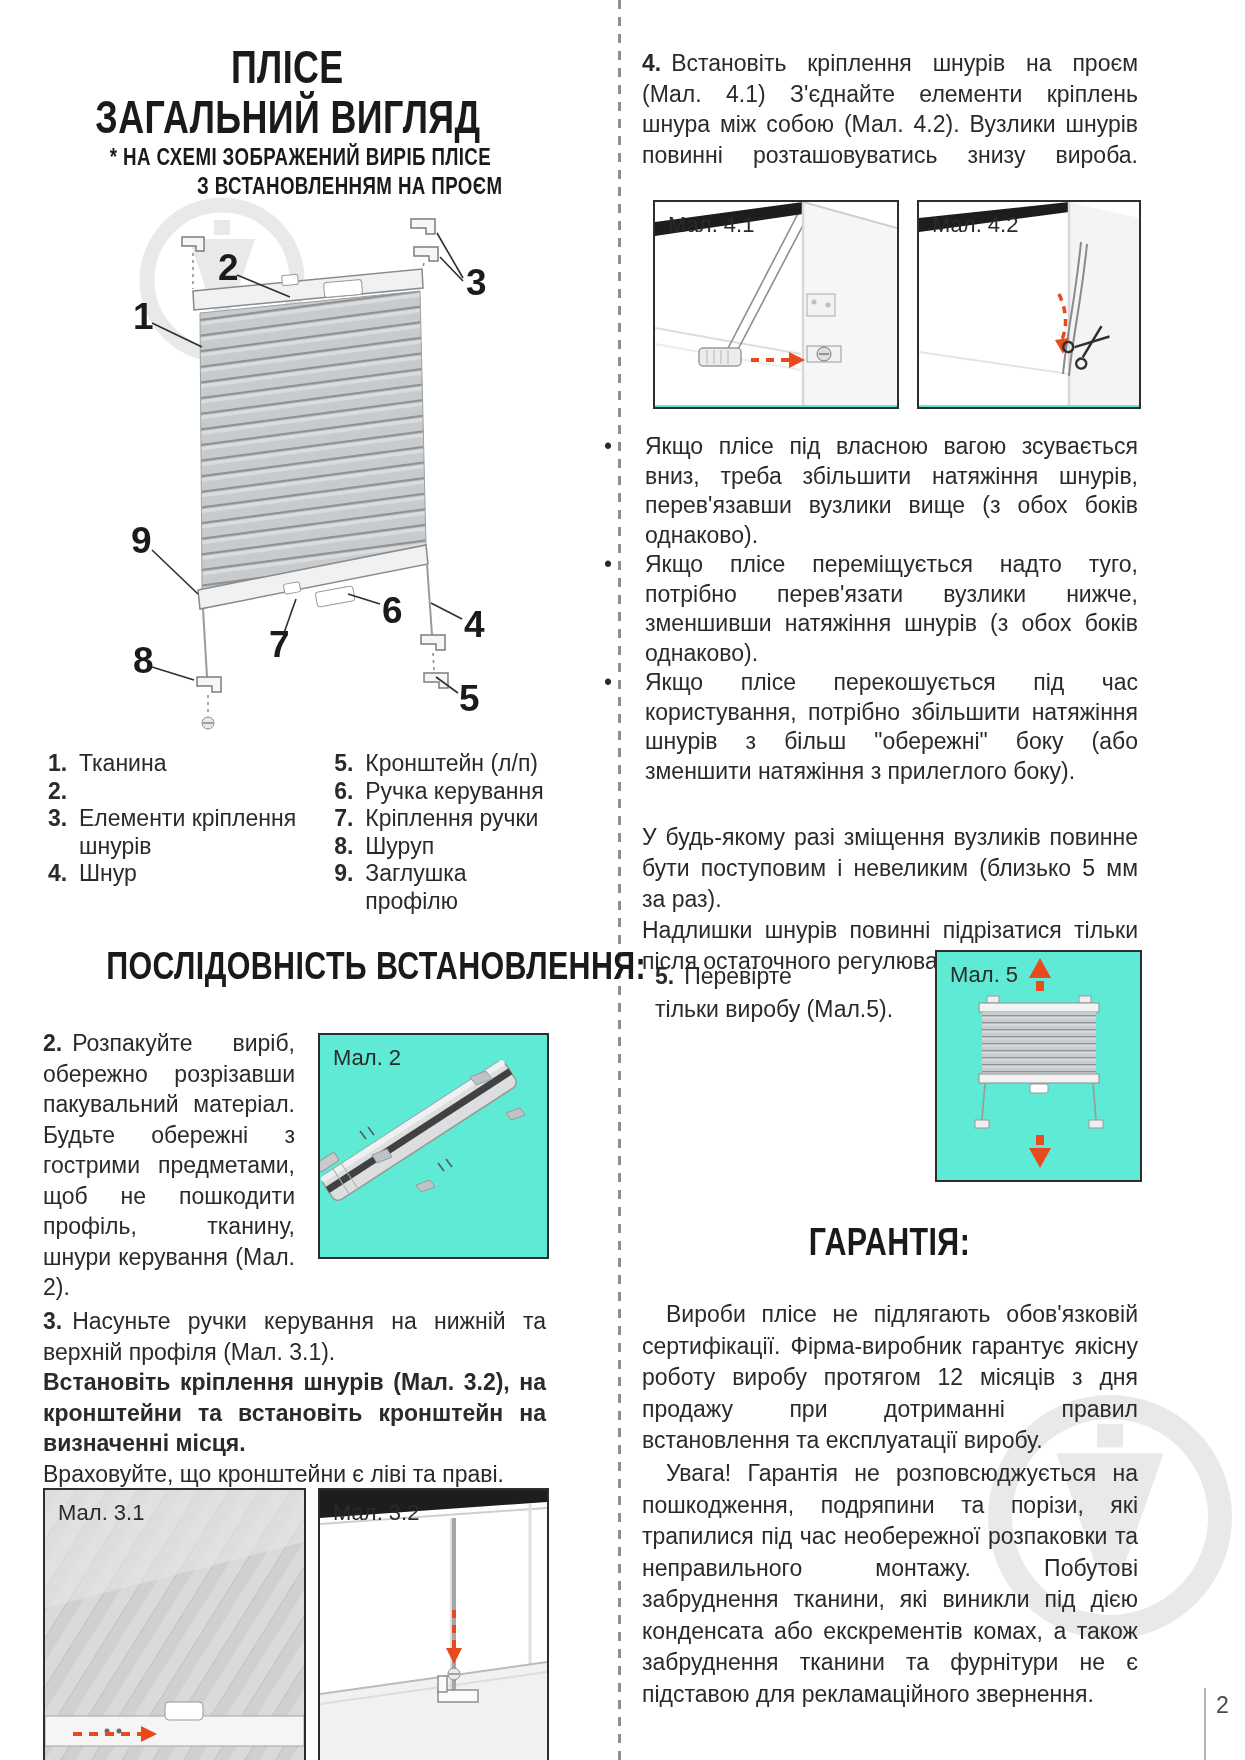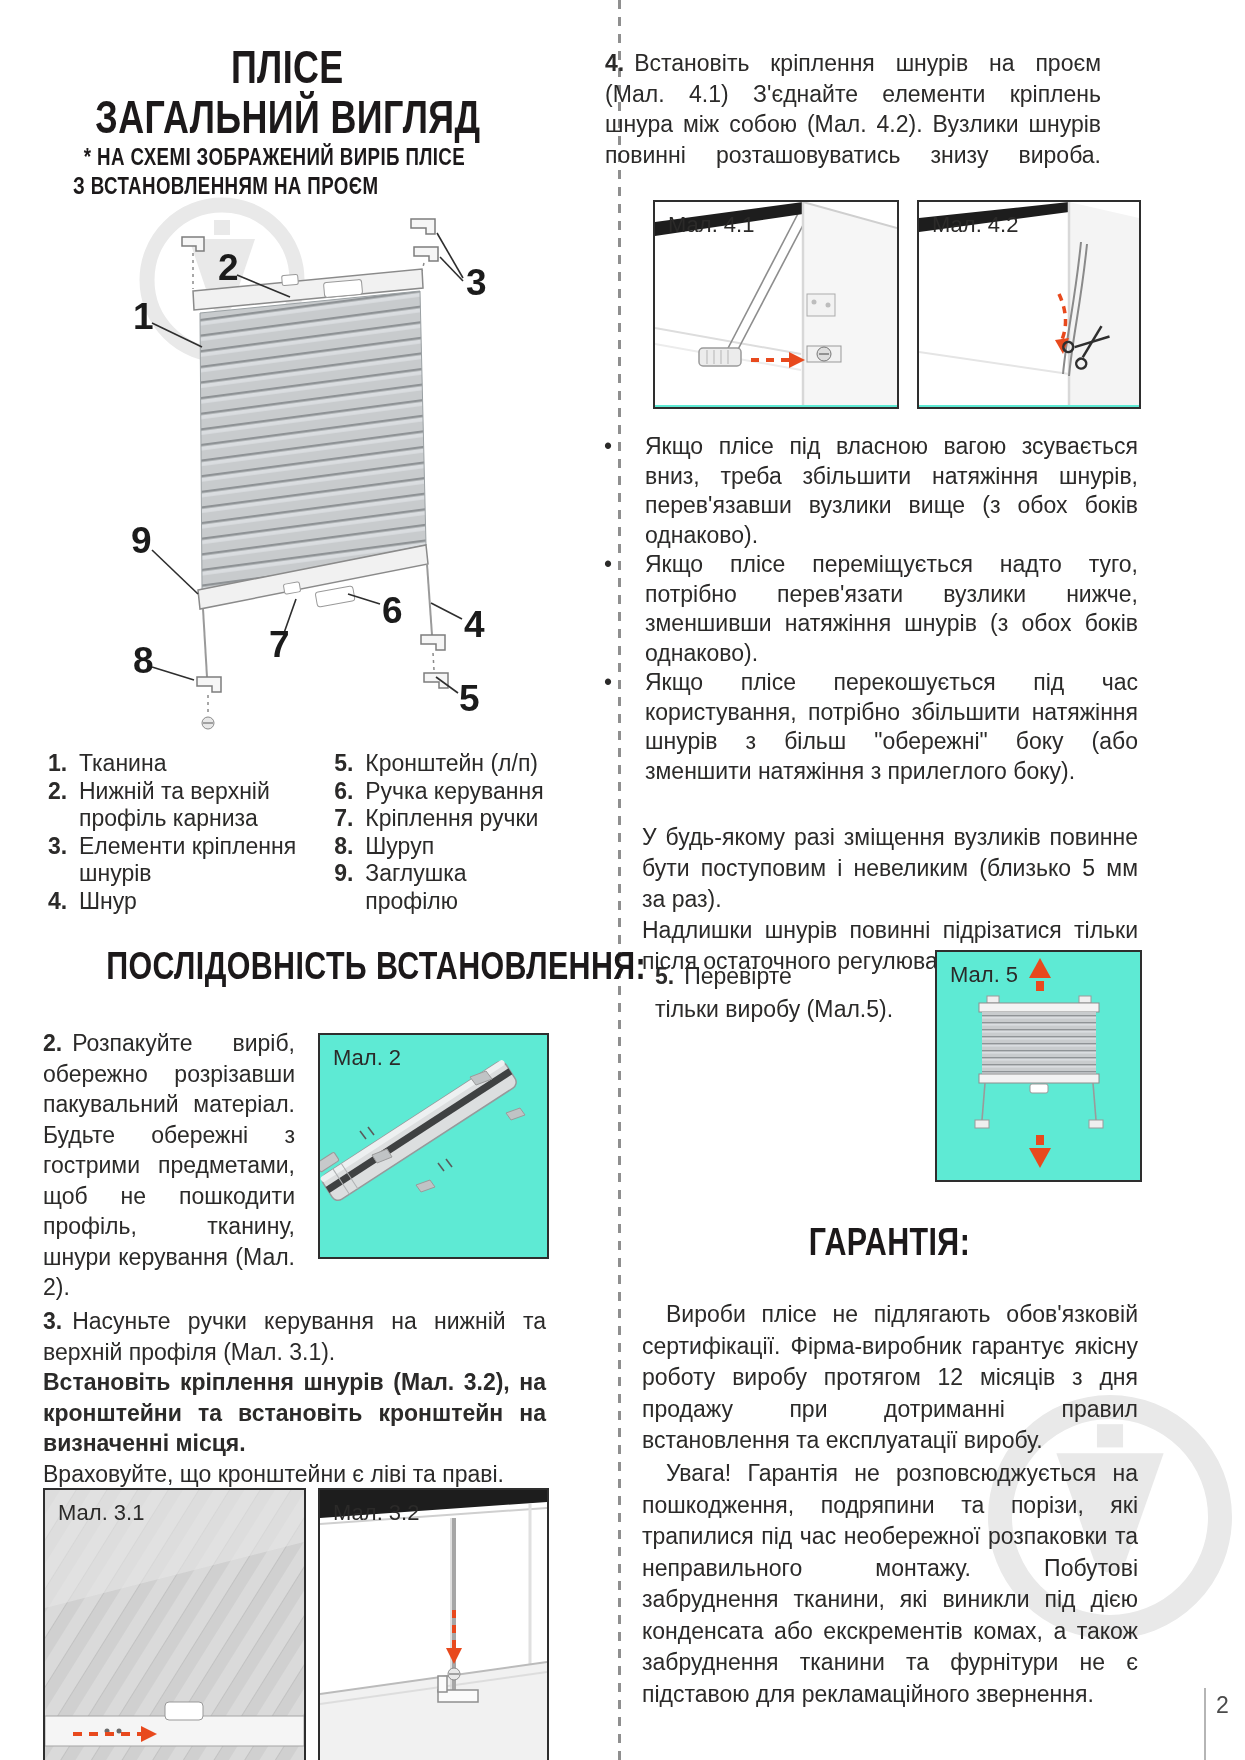--- a/index.html
+++ b/index.html
@@ -6,21 +6,21 @@
   .page{position:relative;width:1245px;height:1760px;background:#ffffff;overflow:hidden;
         font-family:"Liberation Sans",sans-serif;color:#2b2a29;margin:0 auto;}
   .abs{position:absolute;}
   .t{font-size:23px;line-height:30.5px;color:#2b2a29;}
   .just{text-align:justify;}
   .jlast{text-align:justify;text-align-last:justify;}
   .bnum{font-weight:bold;margin-right:10px;}
   .cond{display:inline-block;transform:scaleX(.78);transform-origin:center;
         white-space:nowrap;font-weight:800;color:#1c191a;letter-spacing:.5px;}
   .h1{font-size:46px;line-height:50px;text-align:center;}
-  .h2{font-size:24px;line-height:29px;text-align:left;}
+  .h2{font-size:24px;line-height:29px;text-align:right;}
   .h3{font-size:39px;line-height:44px;text-align:center;}
   .fig{position:absolute;border:2px solid #2e2e2e;background:#5eead4;overflow:hidden;}
   .fig-label{position:absolute;top:10px;left:13px;font-size:22px;color:#2b2a29;z-index:2;}
   .fig svg{position:absolute;left:0;top:0;}
   .divider{position:absolute;left:618px;top:0;width:3px;height:1760px;
            background:repeating-linear-gradient(to bottom,#8f8f8f 0 9px,transparent 9px 17px);}
   .legend{display:flex;font-size:23px;line-height:27.5px;}
   .lg-col{display:flex;flex-direction:column;}
   .lg-item{display:flex;}
   .lg-num{font-weight:bold;width:31px;flex:none;}
@@ -139,21 +139,20 @@
   </svg>
 
   <div class="abs legend" style="left:48px;top:750px;width:500px;">
     <div class="lg-col" style="width:310px;">
       <div class="lg-item">
         <span class="lg-num">1.</span>
         <span style="width:240px;">Тканина</span>
         </div>
       <div class="lg-item">
         <span class="lg-num">2.</span>
-        <span style="width:240px;">Нижній та верхній профіль карниза</span>
         </div>
       <div class="lg-item">
         <span class="lg-num">3.</span>
         <span style="width:240px;">Елементи кріплення шнурів</span>
         </div>
       <div class="lg-item">
         <span class="lg-num">4.</span>
         <span style="width:240px;">Шнур</span>
         </div>
     </div>
@@ -266,21 +265,21 @@
         <circle cx="134" cy="184" r="6" fill="#e9e9e9" stroke="#8a8a8a"></circle>
         <line x1="129" y1="184" x2="139" y2="184" stroke="#8a8a8a" stroke-width="1.5"></line>
       </g>
       <g fill="#fbfbfb" stroke="#8f8f8f" stroke-width="1.5">
         <rect x="118" y="200" width="40" height="12"></rect>
         <rect x="118" y="186" width="9" height="16"></rect>
       </g>
     </svg>
   </div>
 
-  <p class="abs t jlast" style="left:605px;top:48px;width:496px;margin:0;">
+  <p class="abs t jlast" style="left:642px;top:48px;width:496px;margin:0;">
     <span class="bnum">4.</span><span>Встановіть кріплення шнурів на проєм (Мал. 4.1) З'єднайте елементи кріплень шнура між собою (Мал. 4.2). Вузлики шнурів повинні розташовуватись знизу вироба.</span>
   </p>
 
   <div class="fig" style="left:653px;top:200px;width:242px;height:205px;">
     <span class="fig-label">Мал. 4.1</span>
     <svg width="242" height="203" viewBox="0 0 242 203">
       <rect width="242" height="203" fill="#ffffff"></rect>
       <line x1="0" y1="126" x2="146" y2="152" stroke="#dddddd" stroke-width="2"></line>
       <line x1="0" y1="142" x2="146" y2="168" stroke="#ececec" stroke-width="2"></line>
       <g stroke="#8d8d8d" stroke-width="1.6">

